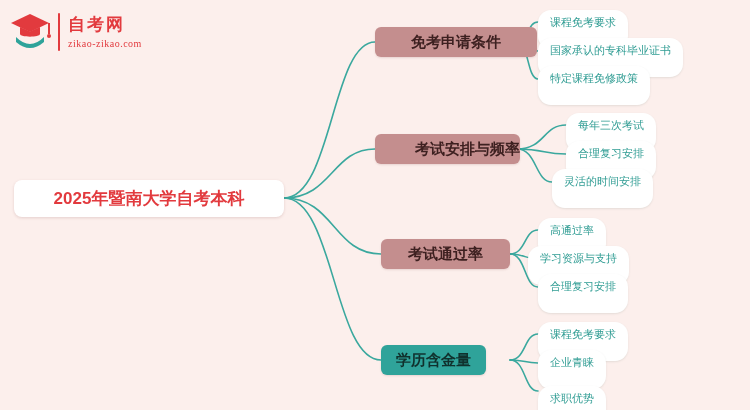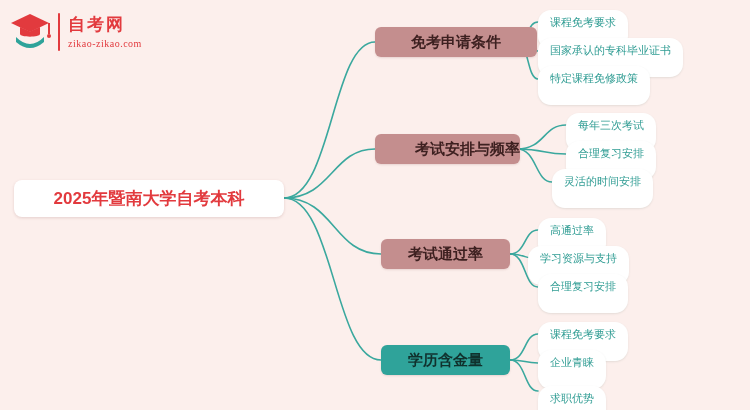--- a/index.html
+++ b/index.html
@@ -112,21 +112,21 @@
       <div class="logo-title">自考网</div>
       <div class="logo-domain">zikao-zikao.com</div>
     </div>
   </div>
 
   <div class="root">2025年暨南大学自考本科</div>
 
   <div class="hdr" style="left:375px; top:27px;  width:162px;">免考申请条件</div>
   <div class="hdr" style="left:375px; top:134px; width:145px;text-align:right;">考试安排与频率</div>
   <div class="hdr" style="left:381px; top:239px; width:129px;">考试通过率</div>
-  <div class="hdr teal" style="left:381px; top:345px; width:129px;text-align:center;">学历含金量</div>
+  <div class="hdr teal" style="left:381px; top:345px; width:105px;text-align:center;">学历含金量</div>
 
   <div class="child" style="left:538px; top:10px;">课程免考要求</div>
   <div class="child" style="left:538px; top:38px;">国家承认的专科毕业证书</div>
   <div class="child" style="left:538px; top:66px;">特定课程免修政策</div>
 
   <div class="child" style="left:566px; top:113px;">每年三次考试</div>
   <div class="child" style="left:566px; top:141px;">合理复习安排</div>
   <div class="child" style="left:552px; top:169px;">灵活的时间安排</div>
 
   <div class="child" style="left:538px; top:218px;">高通过率</div>

